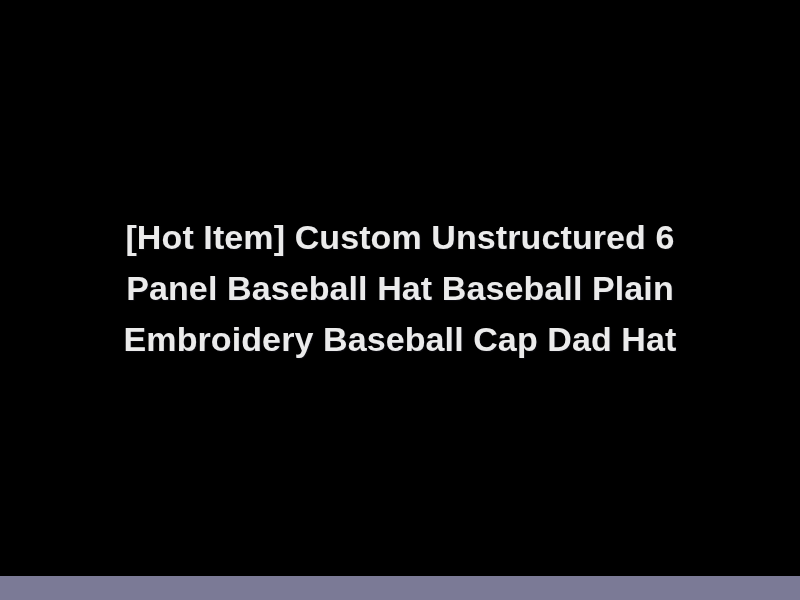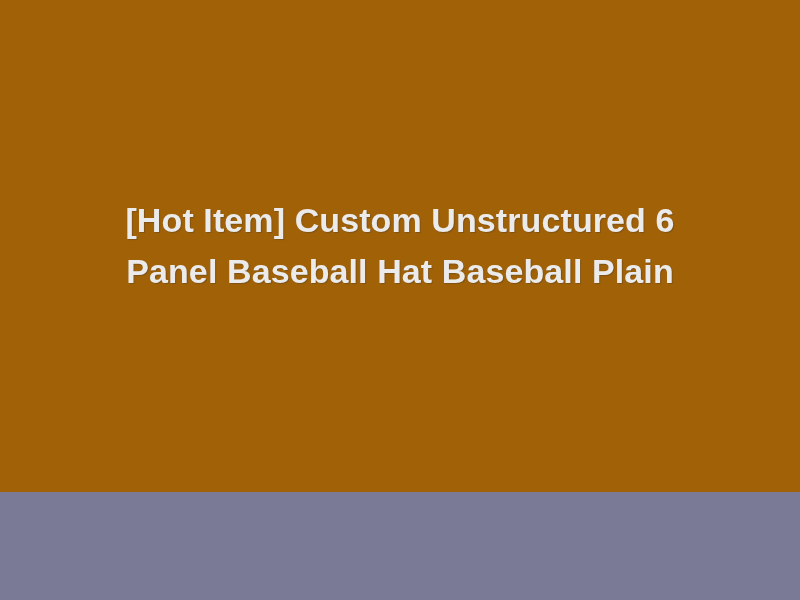--- a/index.html
+++ b/index.html
@@ -13,22 +13,22 @@
     height: 600px;
     overflow: hidden;
     background: #7b7a96;
     font-family: "Liberation Sans", "DejaVu Sans", sans-serif;
   }
 
   .placeholder-card {
     position: relative;
     box-sizing: border-box;
     width: 800px;
-    height: 492px;
-    background-color: #a16207;
+    height: 576px;
+    background-color: #000000;
     display: flex;
     align-items: center;
     justify-content: center;
   }
 
   .alt-text-block {
     width: 700px;
     text-align: center;
     padding: 0 10px;
     box-sizing: border-box;
@@ -51,16 +51,17 @@
 <body>
 
 <div class="placeholder-card">
 
   <div class="alt-text-block">
 
     <span class="alt-line">[Hot Item] Custom Unstructured 6</span>
 
     <span class="alt-line">Panel Baseball Hat Baseball Plain</span>
 
+    <span class="alt-line">Embroidery Baseball Cap Dad Hat</span>
 
   </div>
 
 </div>
 
 </body></html>

